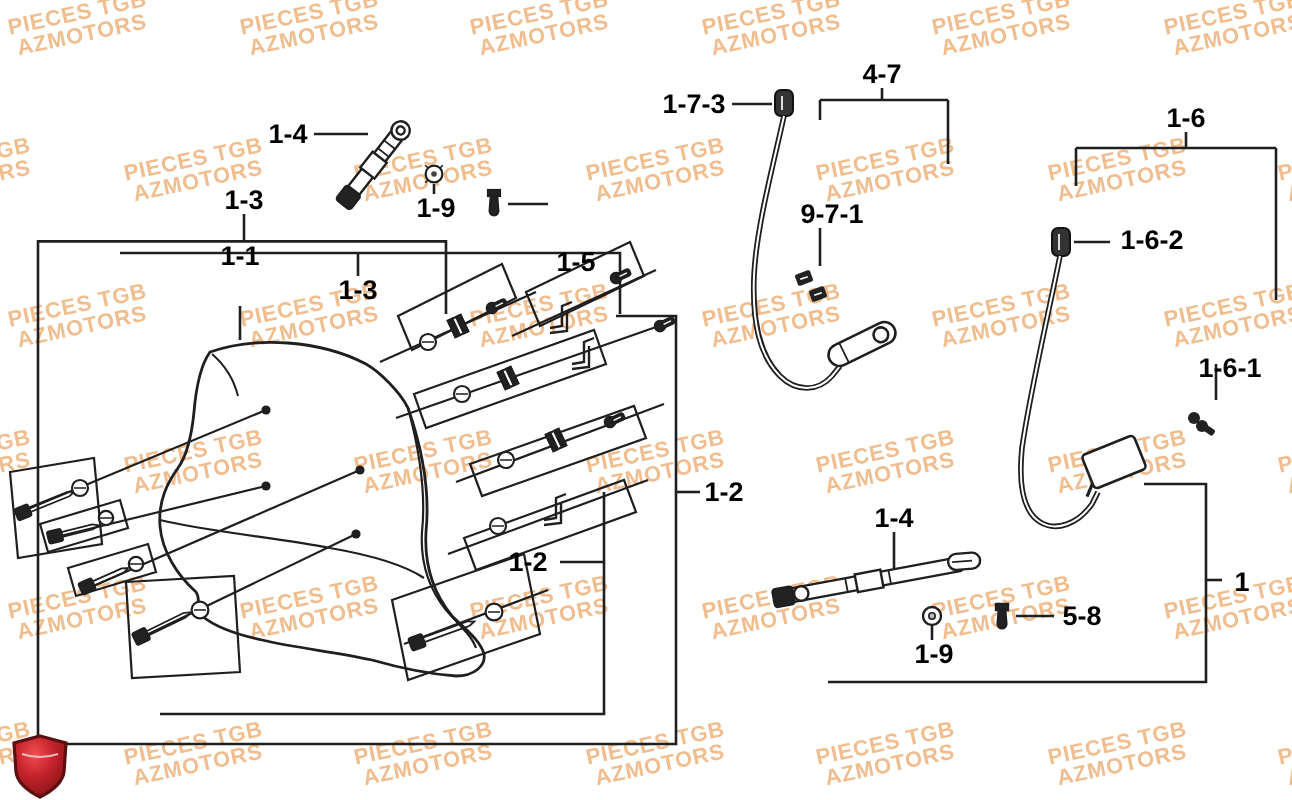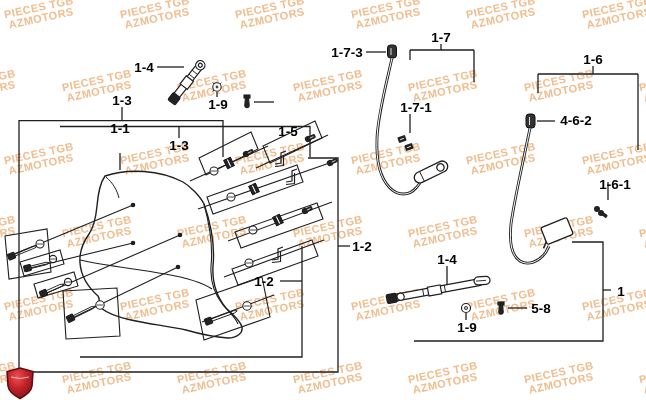--- a/index.html
+++ b/index.html
@@ -443,24 +443,24 @@
   </svg>
 
   <div id="labels">
       <div class="plabel" style="left: 122px; top: 100px;">1-3</div>
       <div class="plabel" style="left: 144px; top: 67px;">1-4</div>
       <div class="plabel" style="left: 218px; top: 104px;">1-9</div>
       <div class="plabel" style="left: 288px; top: 103px; margin-top: 28px;">1-5</div>
       <div class="plabel" style="left: 120px; top: 128px;">1-1</div>
       <div class="plabel" style="left: 179px; top: 145px;">1-3</div>
       <div class="plabel" style="left: 347px; top: 52px;">1-7-3</div>
-      <div class="plabel" style="left: 441px; top: 37px;">1-7</div>
-      <div class="plabel" style="left: 416px; top: 107px;">1-7-1</div>
+      <div class="plabel" style="left: 441px; top: 37px;">4-7</div>
+      <div class="plabel" style="left: 416px; top: 107px;">9-7-1</div>
       <div class="plabel" style="left: 593px; top: 59px; text-align: right;">1-6</div>
-      <div class="plabel" style="left: 576px; top: 120px;">4-6-2</div>
+      <div class="plabel" style="left: 576px; top: 120px;">1-6-2</div>
       <div class="plabel" style="left: 615px; top: 174px; margin-top: 10px;">1-6-1</div>
       <div class="plabel" style="left: 362px; top: 246px;">1-2</div>
       <div class="plabel" style="left: 264px; top: 281px;">1-2</div>
       <div class="plabel" style="left: 447px; top: 259px;">1-4</div>
       <div class="plabel" style="left: 467px; top: 327px;">1-9</div>
       <div class="plabel" style="left: 541px; top: 308px;">5-8</div>
       <div class="plabel" style="left: 621px; top: 291px;">1</div>
     </div>
 </div>
 

